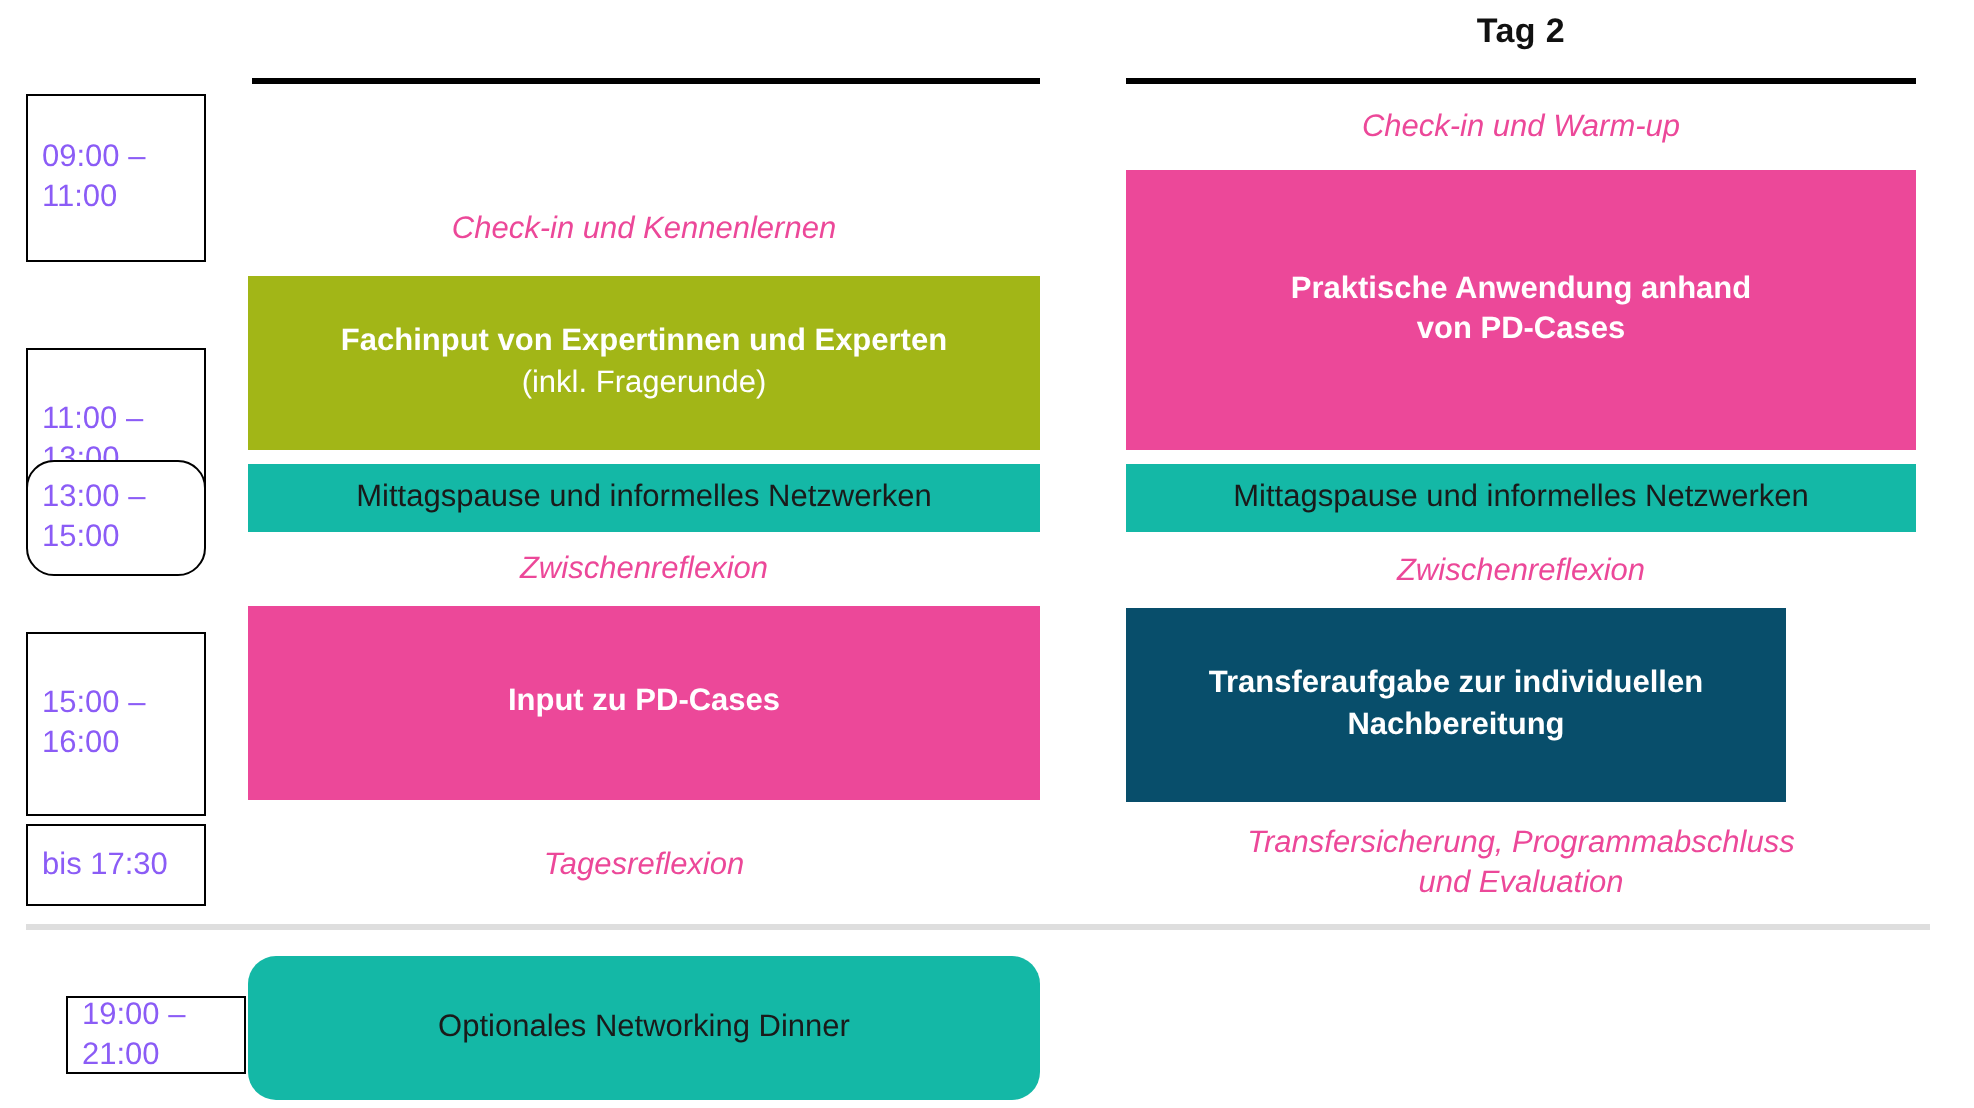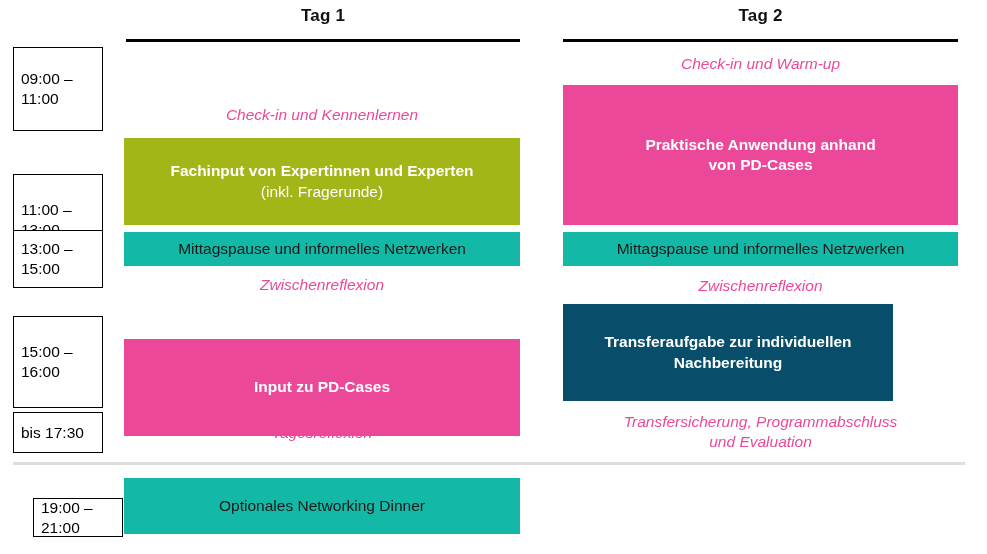--- a/index.html
+++ b/index.html
@@ -41,21 +41,21 @@
     width: 90px;
     box-sizing: border-box;
     border: 1.6px solid #000000;
     background: #ffffff;
     display: flex;
     align-items: center;
     justify-content: flex-start;
     padding-left: 7px;
     font-size: 15.5px;
     line-height: 1.28;
-    color: #000000;
+    color: #8b5cf6;
     white-space: pre-line;
   }
 
   
   .block {
     position: absolute;
     box-sizing: border-box;
     display: flex;
     align-items: center;
     justify-content: center;
@@ -88,31 +88,30 @@
     position: absolute;
     height: 3px;
     background: #DEDEDE;
   }
 </style>
 </head>
 <body>
 
 <div id="stage">
 
-  <div class="day-header" style="left:126px; top:6px; width:394px;">Tag 1</div>
   <div class="day-rule" style="left:126px; top:39px; width:394px;"></div>
 
   <div class="day-header" style="left:563px; top:6px; width:395px;">Tag 2</div>
   <div class="day-rule" style="left:563px; top:39px; width:395px;"></div>
 
   <div class="time-box" style="top:47px;  height:84px;">09:00 –
 11:00</div>
   <div class="time-box" style="top:134px; height:92px;margin-top:40px;">11:00 –
 13:00</div>
-  <div class="time-box" style="top:230px; height:58px;">13:00 –
+  <div class="time-box" style="top:230px; height:58px;border-radius:14px;">13:00 –
 15:00</div>
   <div class="time-box" style="top:316px; height:92px;">15:00 –
 16:00</div>
   <div class="time-box" style="top:412px; height:41px;">bis 17:30</div>
   <div class="time-box" style="top:498px; height:39px;margin-left:20px;">19:00 –
 21:00</div>
 
   <div class="soft" style="left:124px; top:101px; width:396px; height:28px;">Check-in und Kennenlernen</div>
 
   <div class="block block-olive" style="left:124px; top:138px; width:396px; height:87px;">
@@ -121,21 +120,21 @@
       <span class="sub">(inkl. Fragerunde)</span>
     </div>
   </div>
 
   <div class="block block-grey" style="left:124px; top:232px; width:396px; height:34px;">
     <span class="inner">Mittagspause und informelles Netzwerken</span>
   </div>
 
   <div class="soft" style="left:124px; top:272px; width:396px; height:26px;">Zwischenreflexion</div>
 
-  <div class="block block-teal" style="left:124px; top:303px; width:396px; height:97px;margin-top:36px;">
+  <div class="block block-teal" style="left:124px; top:303px; width:396px; height:97px;">
     <span class="inner">Input zu PD-Cases</span>
   </div>
 
   <div class="soft" style="left:124px; top:419px; width:396px; height:28px;">Tagesreflexion</div>
 
   <div class="soft" style="left:563px; top:50px; width:395px; height:28px;">Check-in und Warm-up</div>
 
   <div class="block block-teal" style="left:563px; top:85px; width:395px; height:140px;">
     <span class="inner" style="white-space:pre-line;">Praktische Anwendung anhand
 von PD-Cases</span>
@@ -150,17 +149,17 @@
   <div class="block block-navy" style="left:563px; top:304px; width:330px; height:97px;">
     <span class="inner" style="white-space:pre-line;">Transferaufgabe zur individuellen
 Nachbereitung</span>
   </div>
 
   <div class="soft" style="left:563px; top:409px; width:395px; height:46px; white-space:pre-line;">Transfersicherung, Programmabschluss
 und Evaluation</div>
 
   <div class="divider" style="left:13px; top:462px; width:952px;"></div>
 
-  <div class="block block-grey" style="left:124px; top:478px; width:396px; height:56px;">
+  <div class="block block-grey" style="left:124px; top:478px; width:396px; height:72px;border-radius:14px;">
     <span class="inner">Optionales Networking Dinner</span>
   </div>
 
 </div>
 
 </body></html>

